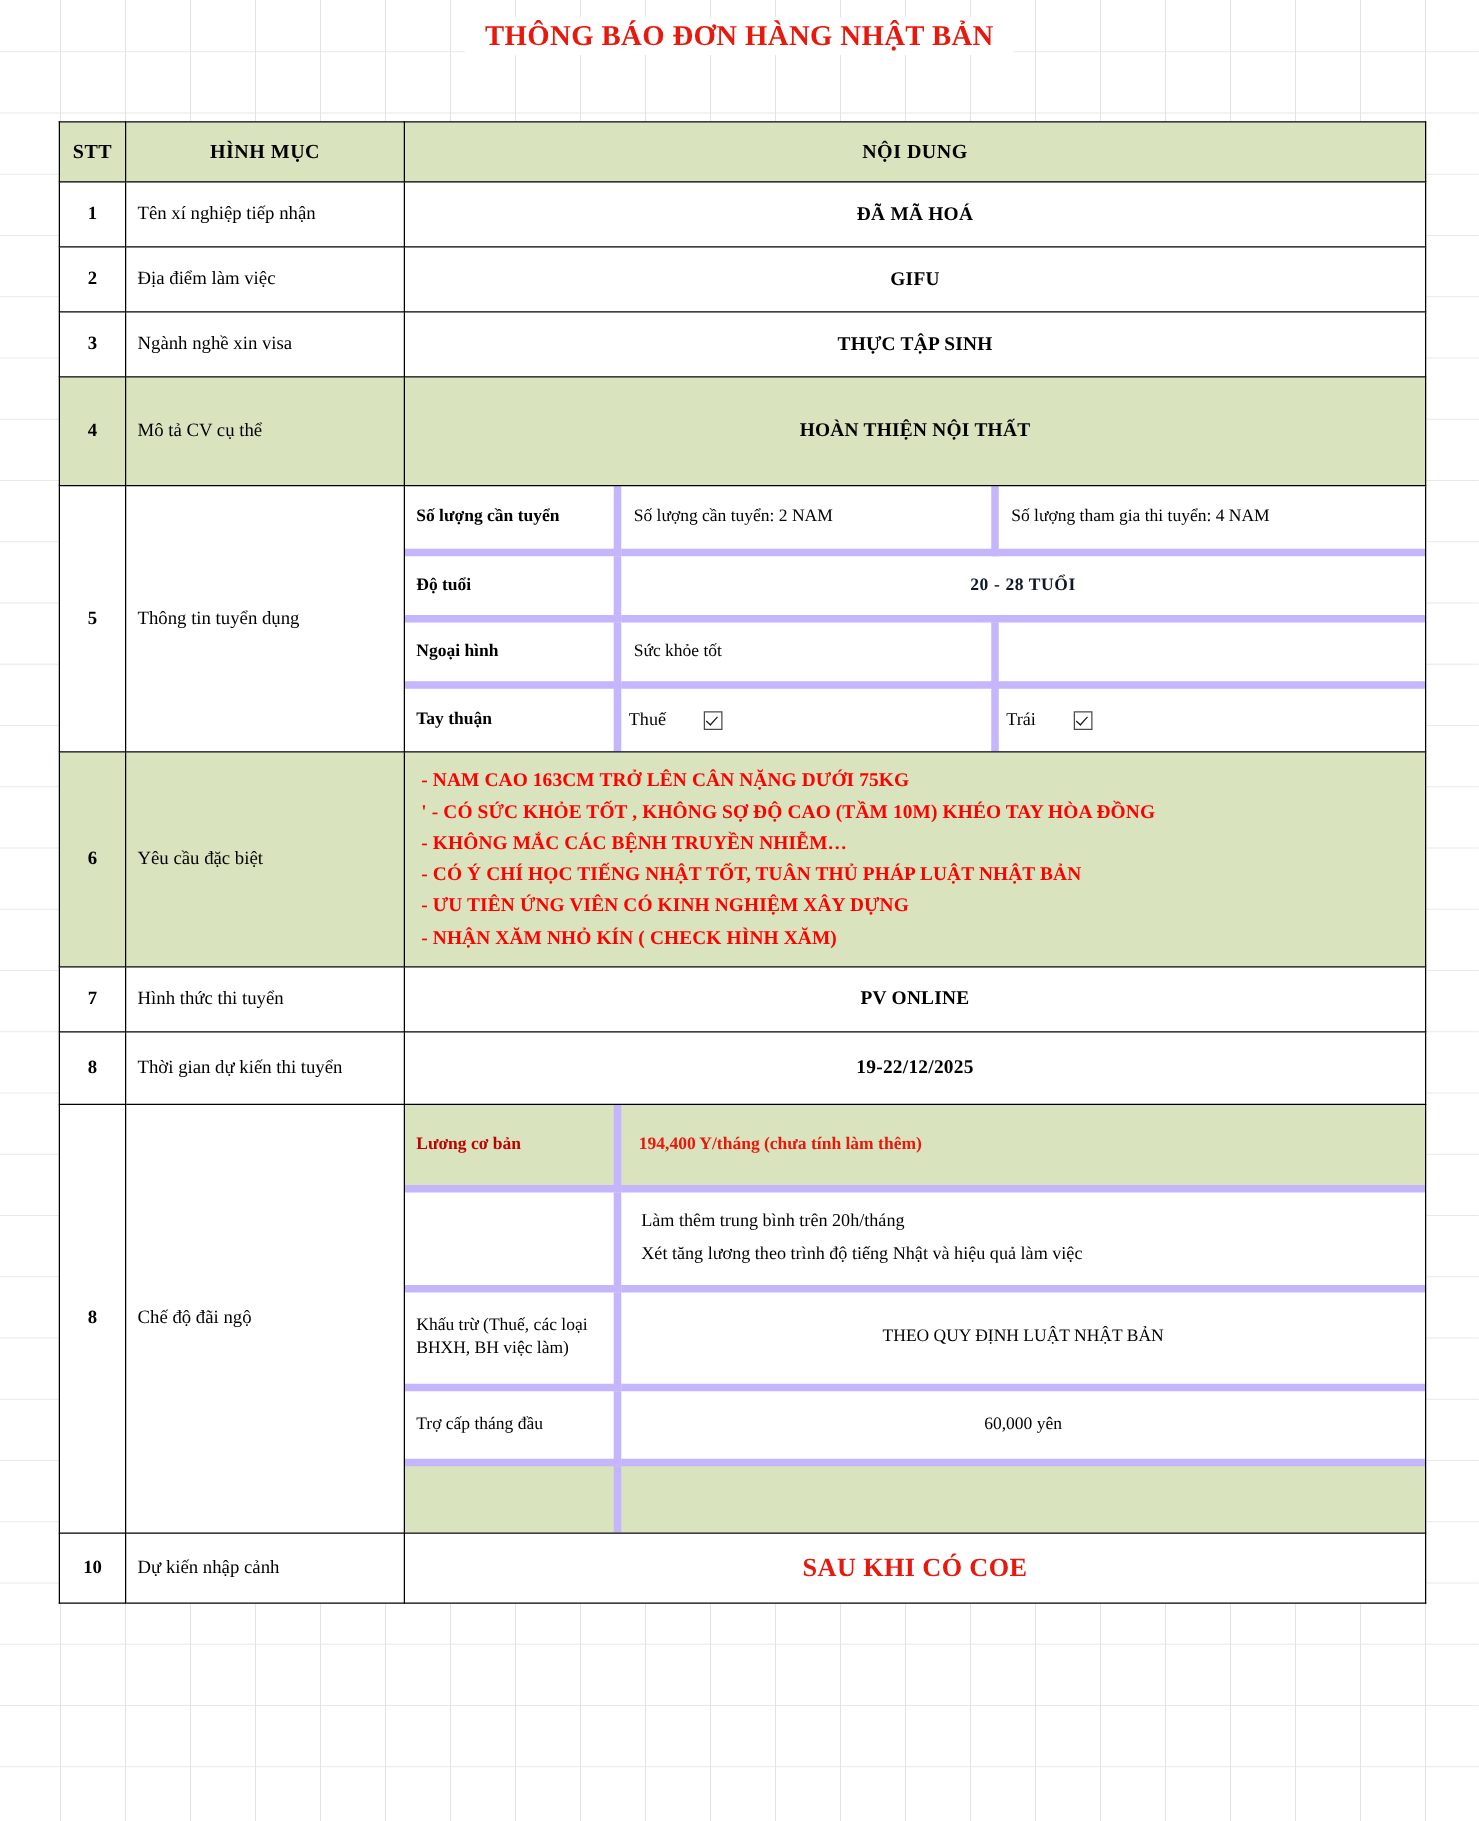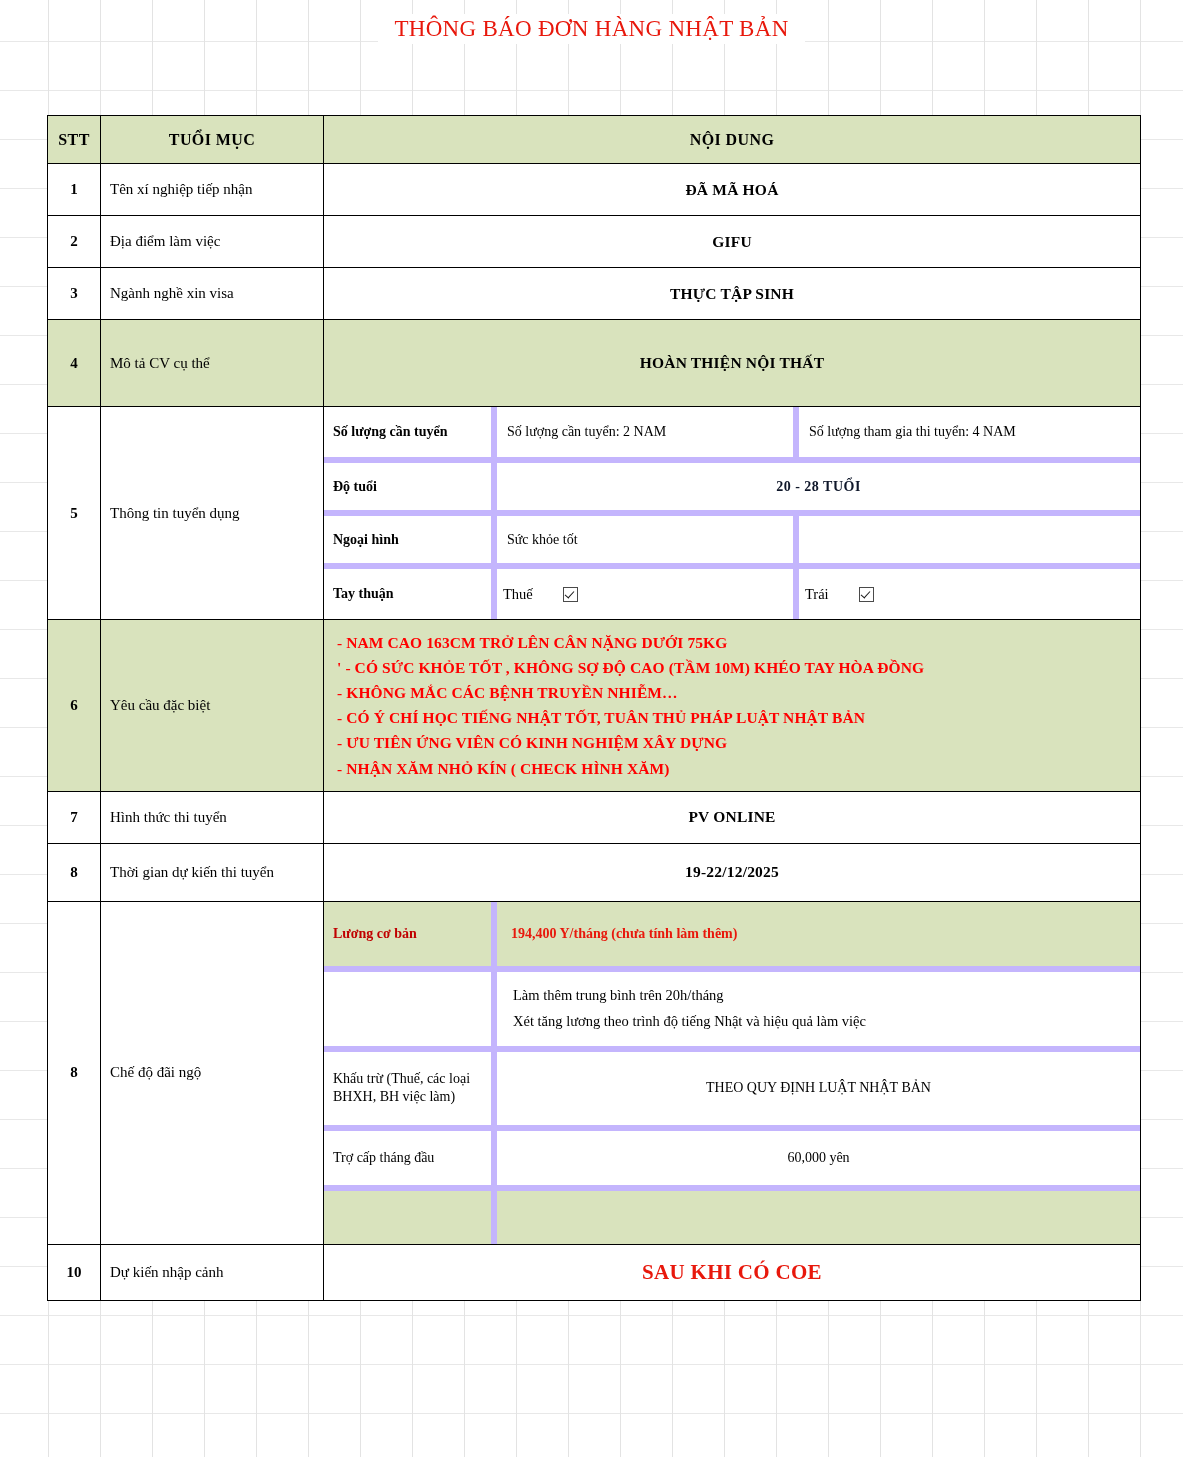--- a/index.html
+++ b/index.html
@@ -38,31 +38,31 @@
     left: 0;
     top: 14px;
     width: 1183px;
     text-align: center;
     pointer-events: none;
   }
   .title-text {
     display: inline-block;
     color: #e8180c;
     font-size: 23px;
-    font-weight: normal;
+    font-weight: bold;
     letter-spacing: .3px;
     background: #ffffff;
     padding: 2px 16px;
   }
 
   
   table.main {
     position: absolute;
     left: 47px;
-    top: 115px;
+    top: 97px;
     width: 1094px;
     border-collapse: collapse;
     table-layout: fixed;
     background: #ffffff;
   }
   table.main td {
     border: 1px solid #000;
     padding: 0;
     vertical-align: middle;
     background: #ffffff;
@@ -215,21 +215,21 @@
   <table class="main">
     <colgroup>
       <col style="width:53px">
       <col style="width:223px">
       <col>
     </colgroup>
     <tbody>
 
       <tr>
         <td class="c-stt hdr green">STT</td>
-        <td class="c-item hdr hdr-item green">TUỔI MỤC</td>
+        <td class="c-item hdr hdr-item green">HÌNH MỤC</td>
         <td class="hdr green">NỘI DUNG</td>
       </tr>
 
       <tr class="row-simple">
         <td class="c-stt">1</td>
         <td class="c-item">Tên xí nghiệp tiếp nhận</td>
         <td class="ctr-bold">ĐÃ  MÃ HOÁ</td>
       </tr>
 
       <tr class="row-simple">

